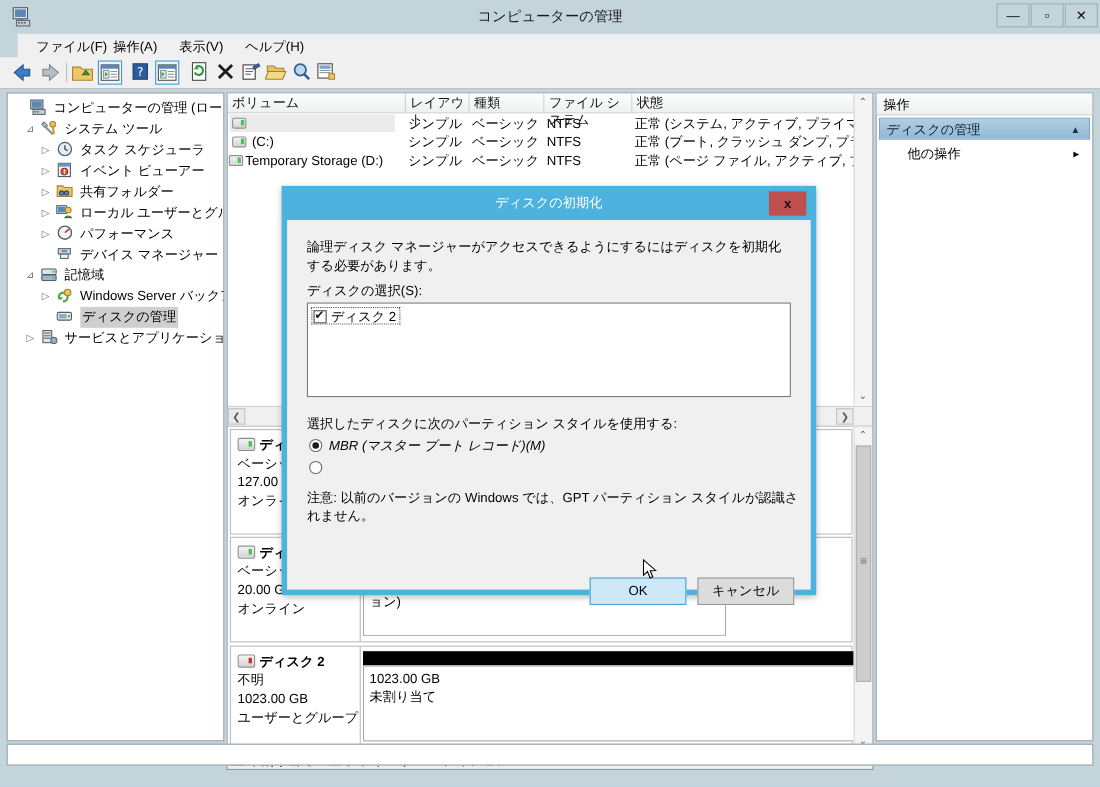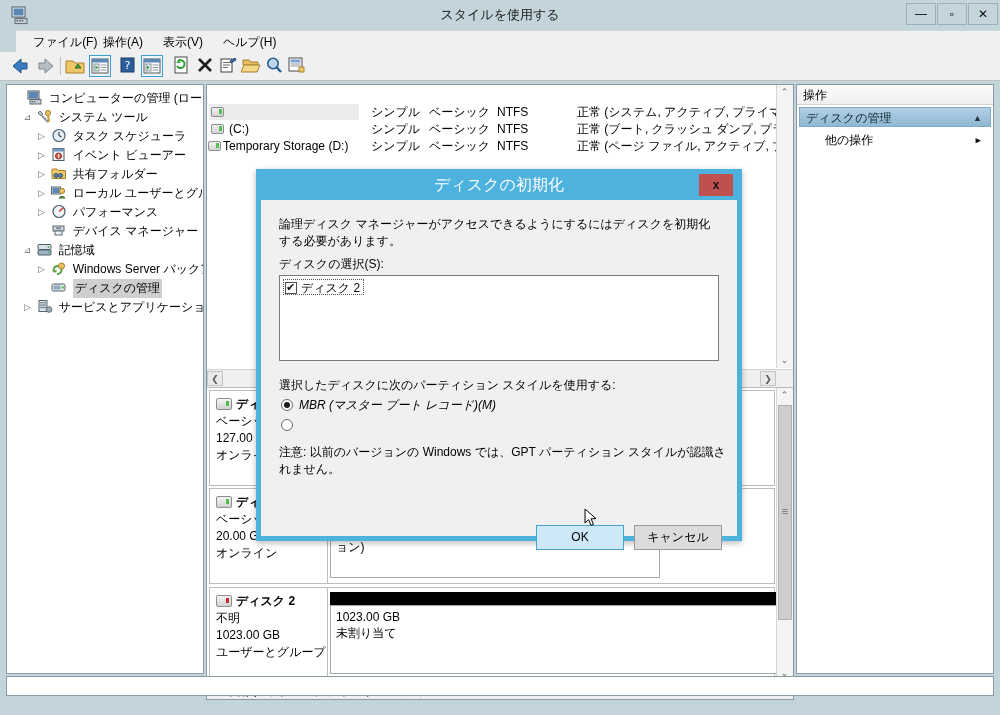--- a/index.html
+++ b/index.html
@@ -98,21 +98,21 @@
              background:linear-gradient(#b2cfe5,#8fb8d4);border:1px solid #7fa9c6;font-size:12px;box-sizing:border-box;color:#10242e;}
   #act-group-arrow{position:absolute;right:8px;top:0;font-size:9px;color:#22353f;}
   #act-more{position:absolute;left:2px;top:46px;width:192px;height:20px;line-height:20px;padding-left:26px;font-size:12px;box-sizing:border-box;font-family:Liberation Mono, monospace;}
   #act-more-arrow{position:absolute;right:10px;top:0;font-size:9px;color:#111;}
 
   
   #statusbar{position:absolute;left:6px;top:595px;width:988px;height:20px;background:#fff;border:1px solid #8a9aa2;box-sizing:border-box;}
 
   
   #dialog{position:absolute;left:256px;top:169px;width:486px;height:372px;background:#4db2dd;box-shadow:0 2px 6px rgba(0,0,0,.28);}
-  #dlg-title{position:absolute;left:0;top:0;width:486px;height:31px;line-height:31px;text-align:center;font-size:16px;color:#fff;}
+  #dlg-title{position:absolute;left:0;top:0;width:486px;height:31px;line-height:31px;text-align:center;font-size:12px;color:#fff;}
   #dlg-close{position:absolute;right:9px;top:5px;width:34px;height:22px;background:#c0504d;border:none;
              color:#141414;font-size:12px;line-height:22px;text-align:center;font-weight:bold;}
   #dlg-body{position:absolute;left:5px;top:31px;width:476px;height:336px;background:#f0f0f0;}
   #dlg-desc{position:absolute;left:18px;top:16px;width:440px;font-size:12px;line-height:17px;}
   #dlg-sel-label{position:absolute;left:18px;top:56px;font-size:12px;}
   #dlg-listbox{position:absolute;left:18px;top:75px;width:440px;height:86px;background:#fff;border:1px solid #7a7a7a;box-sizing:border-box;}
   #dlg-list-item{position:absolute;left:3px;top:3px;height:16px;line-height:16px;font-size:12px;border:1px dotted #555;padding:0 3px 0 1px;box-sizing:border-box;}
   .chk{display:inline-block;width:12px;height:12px;border:1px solid #4f4f4f;background:#fff;position:relative;top:2px;margin-right:4px;box-sizing:border-box;}
   .chk::after{content:"✔";position:absolute;left:0px;top:-4px;font-size:11px;color:#111;}
   #dlg-style-label{position:absolute;left:18px;top:177px;font-size:12px;}
@@ -136,21 +136,21 @@
       <svg width="20" height="20" viewBox="0 0 20 20">
         <rect x="2" y="2" width="13" height="10" fill="#e9eef2" stroke="#4b5b66"></rect>
         <rect x="3.5" y="3.5" width="10" height="7" fill="#5b87b5"></rect>
         <rect x="5" y="12" width="7" height="1.6" fill="#7b8a95"></rect>
         <rect x="5" y="13.6" width="12" height="5" fill="#c8ced3" stroke="#5c6a74"></rect>
         <rect x="6.4" y="15" width="1.6" height="1.4" fill="#4b5b66"></rect>
         <rect x="9" y="15" width="1.6" height="1.4" fill="#4b5b66"></rect>
         <rect x="11.6" y="15" width="1.6" height="1.4" fill="#4b5b66"></rect>
       </svg>
     </span>
-    <div id="title-text">スタイルを使用する</div>
+    <div id="title-text">コンピューターの管理</div>
     <div class="winbtn" id="btn-min">—</div>
     <div class="winbtn" id="btn-max">▫</div>
     <div class="winbtn" id="btn-close">✕</div>
   </div>
 
   <div id="menubar">
     <div class="menu-item" style="left:10px">ファイル(F)</div>
     <div class="menu-item" style="left:80px">操作(A)</div>
     <div class="menu-item" style="left:140px">表示(V)</div>
     <div class="menu-item" style="left:200px">ヘルプ(H)</div>
@@ -402,20 +402,27 @@
     </div>
 
     <div id="tree-hscroll">
       <div class="hsb-arrow" style="left:0">❮</div>
       <div id="tree-hthumb">|||</div>
       <div class="hsb-arrow" style="right:0">❯</div>
     </div>
 
     <div id="centerpane">
 
+      <div id="vol-header">
+        <div class="vcol" style="left:0;width:162px">ボリューム</div>
+        <div class="vcol" style="left:162px;width:58px">レイアウト</div>
+        <div class="vcol" style="left:220px;width:68px">種類</div>
+        <div class="vcol" style="left:288px;width:80px">ファイル システム</div>
+        <div class="vcol" style="left:368px;width:202px">状態</div>
+      </div>
 
       <div class="vrow" style="top:19px;width:570px">
         <div id="vol-sel-bg"></div>
         <span class="vol-icon" style="left:4px;top:3px"></span>
         <div class="vcell" style="left:22px;width:138px"></div>
         <div class="vcell" style="left:164px;width:56px">シンプル</div>
         <div class="vcell" style="left:222px;width:66px">ベーシック</div>
         <div class="vcell" style="left:290px;width:78px">NTFS</div>
         <div class="vcell" style="left:370px;width:200px">正常 (システム, アクティブ, プライマリ パーティショ</div>
       </div>

